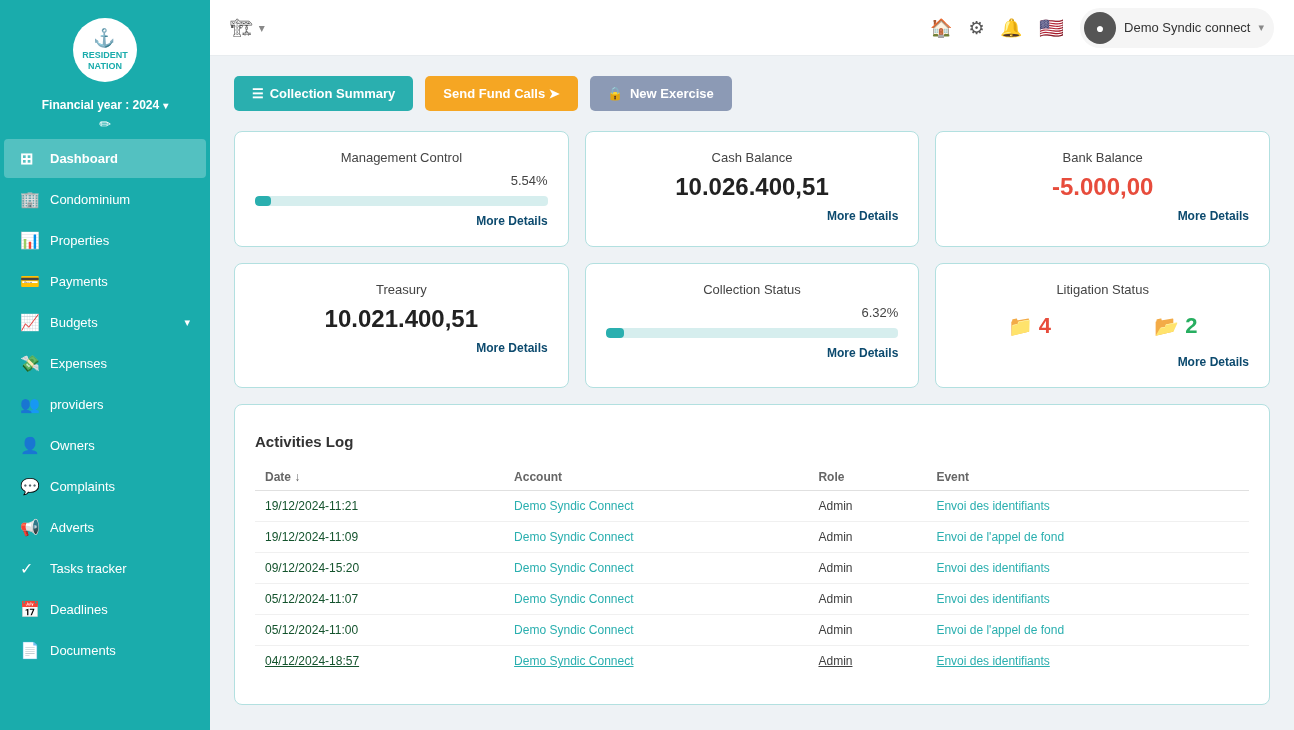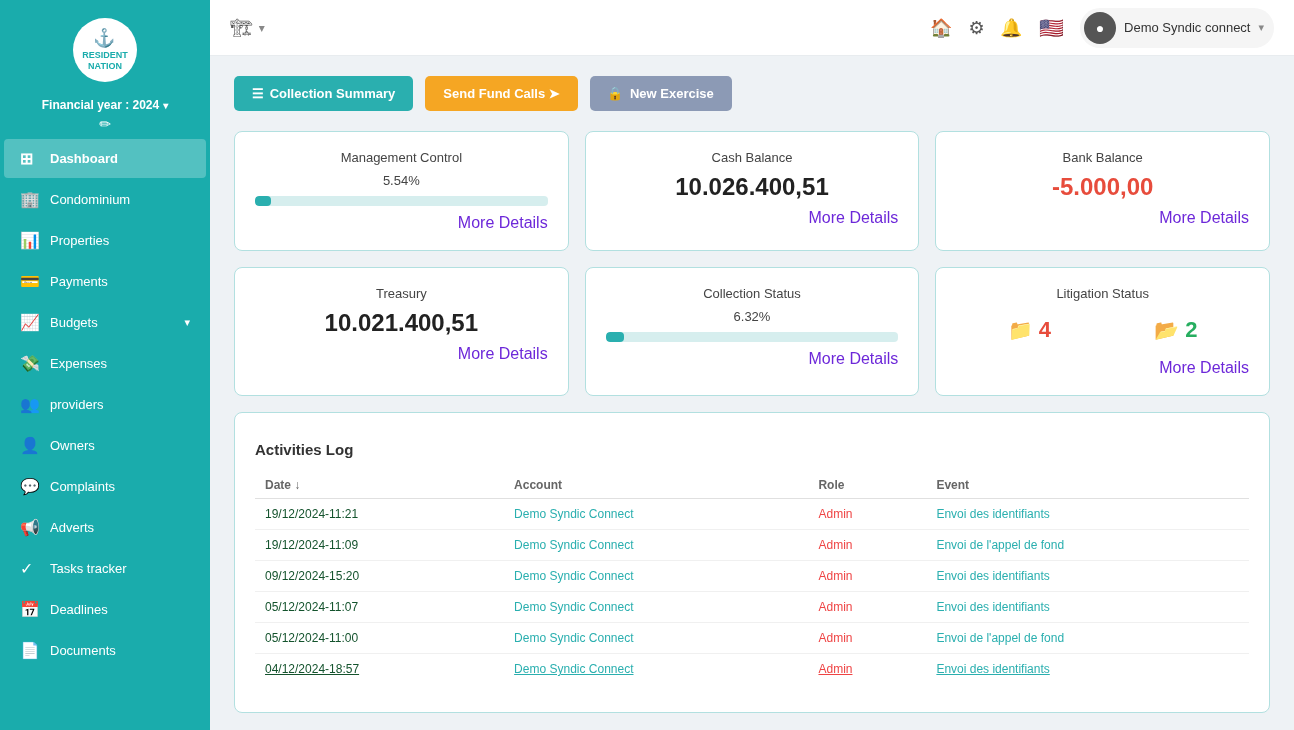--- a/index.html
+++ b/index.html
@@ -197,41 +197,41 @@
     .card-value {
       font-size: 24px;
       font-weight: 600;
       color: #222;
       text-align: center;
     }
     .card-value.negative { color: #e74c3c; }
     .card-percent {
       font-size: 13px;
       color: #444;
-      text-align: center;
+      text-align: right;
       font-weight: 500;
     }
     .progress-bar-wrap {
       background: #d6eeee;
       border-radius: 4px;
       height: 10px;
       width: 100%;
       overflow: hidden;
     }
     .progress-bar-fill {
       background: #2aafaf;
       height: 100%;
       border-radius: 4px;
     }
     .card-more {
-      font-size: 16px;
-      color: #6d28d9;
+      font-size: 12px;
+      color: #0c4a6e;
       text-align: right;
       cursor: pointer;
-      font-weight: 400;
+      font-weight: 700;
     }
     .litigation-row {
       display: flex;
       justify-content: space-around;
       align-items: center;
       padding: 8px 0;
     }
     .litigation-item {
       display: flex;
       align-items: center;
@@ -266,21 +266,21 @@
       border-bottom: 1px solid #e0e0e0;
     }
     .activities-table th.sortable { cursor: pointer; }
     .activities-table td {
       font-size: 12px;
       color: #2aafaf;
       padding: 8px 10px;
       border-bottom: 1px solid #f0f0f0;
     }
     .activities-table td.date-col { color: #14532d; }
-    .activities-table td.role-col { color: #ef4444; }
+    .activities-table td.role-col { color: #404040; }
     .activities-table tr:last-child td { border-bottom: none; text-decoration: underline; }
   </style>
 </head>
 <body>
 
 <div class="sidebar">
   <div class="sidebar-logo">
     <div class="logo-circle">
       <div class="logo-text">
         <div style="font-size:18px;color:#1aacac;">⚓</div>

